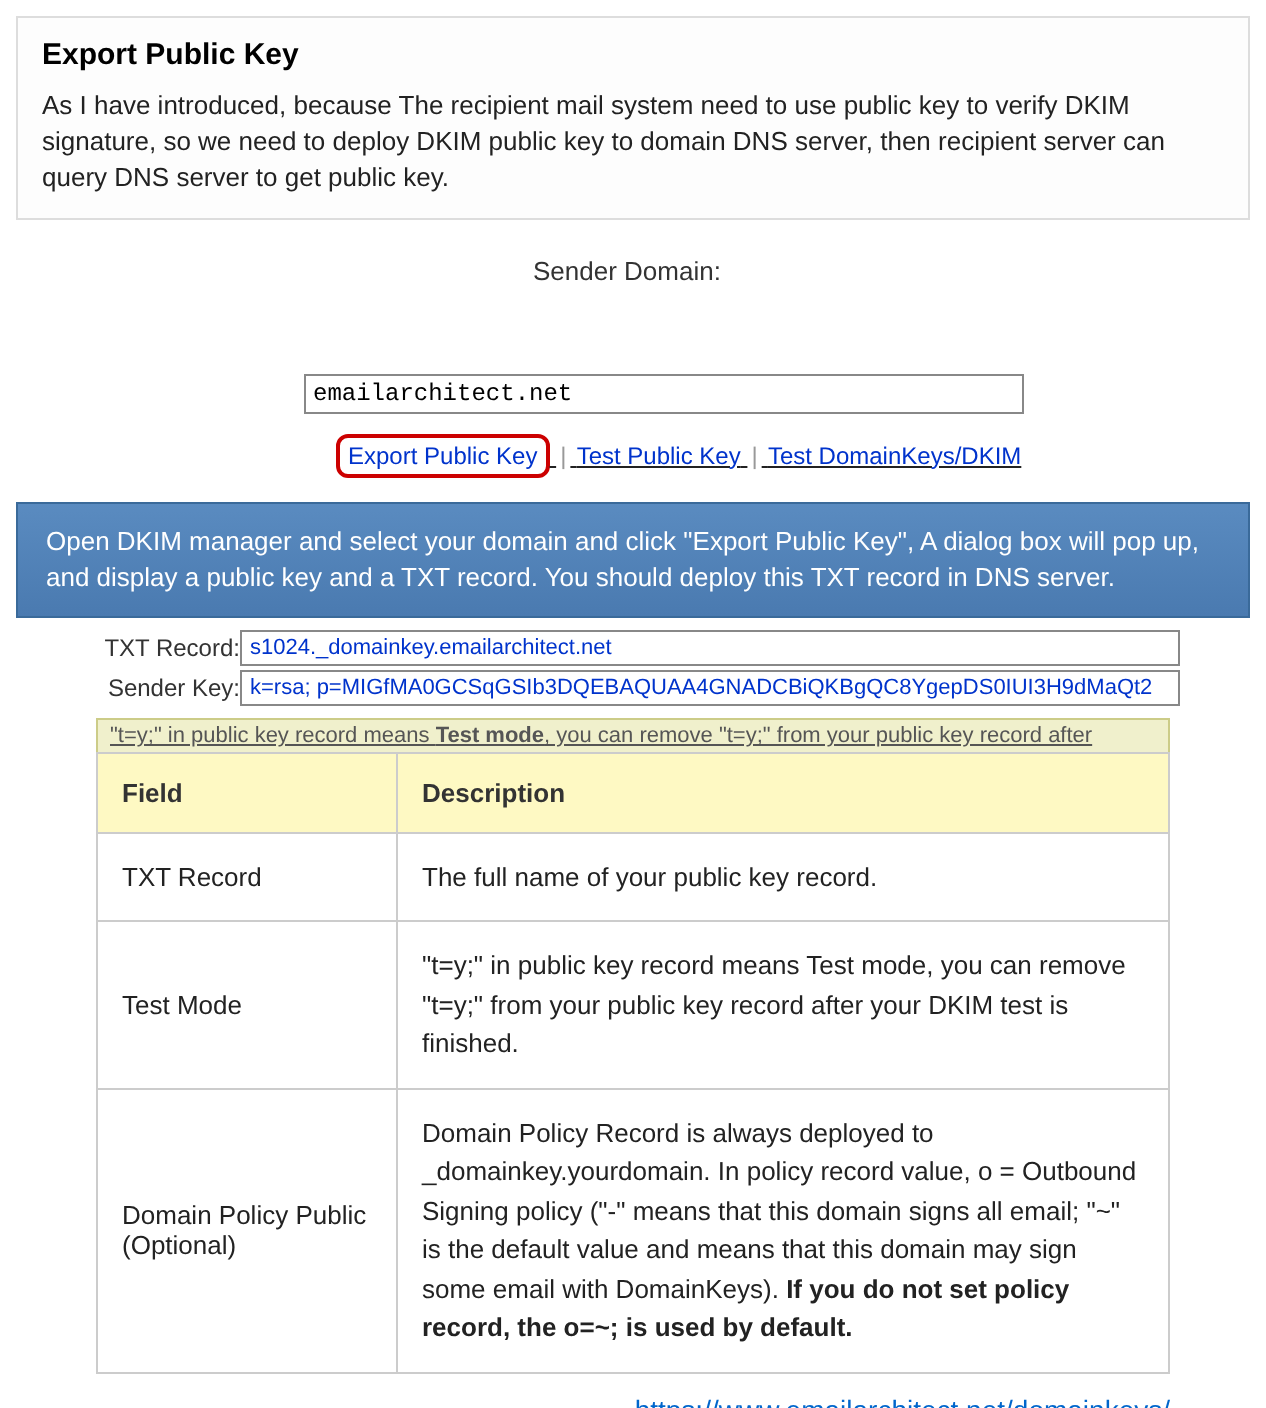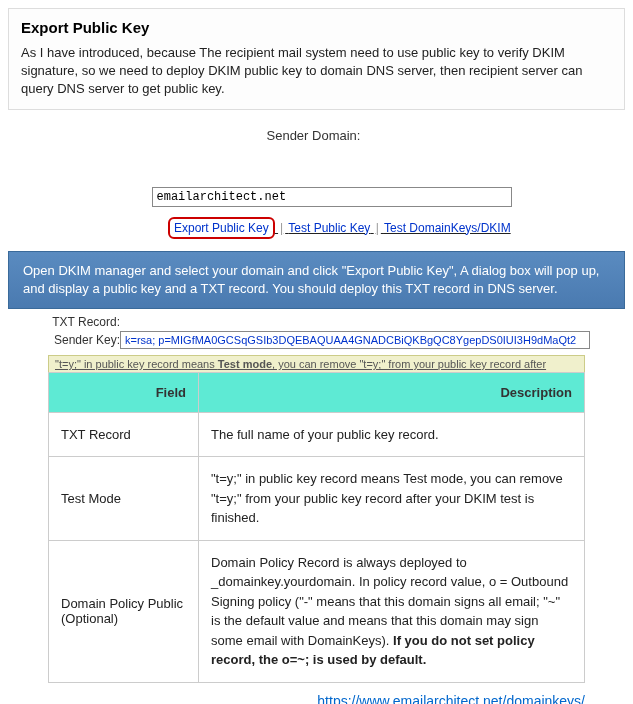--- a/index.html
+++ b/index.html
@@ -118,24 +118,23 @@
     width: calc(100% - 80px);
   }
   .tbl th, .tbl td {
     border: 1px solid #ccc;
     padding: 12px 12px;
     text-align: left;
     font-size: 13px;
     vertical-align: middle;
   }
   .tbl th {
-    background: #5eead4;
+    background: #fef9c3;
     font-weight: bold;
     color: #333;
-    text-align: right;
   }
   .tbl td.desc { line-height: 1.5; }
   .tbl td.f { width: 150px; }
   .footer-link {
     text-align: right;
     margin: 8px 40px 0 0;
     font-size: 14px;
   }
   .footer-link a { color: #0066cc; text-decoration: none; }
   .bold { font-weight: bold; }
@@ -159,20 +158,21 @@
   <a href="#" class="link">Test Public Key</a>
   <span class="link-sep">|</span>
   <a href="#" class="link">Test DomainKeys/DKIM</a>
 </div>
 
 <div class="callout">Open DKIM manager and select your domain and click "Export Public Key", A dialog box will pop up, and display a public key and a TXT record. You should deploy this TXT record in DNS server.</div>
 
 <div class="kv-rows">
   <div class="kv-row">
     <span class="kv-label">TXT Record:</span>
+    <input class="kv-input narrow" type="text" value="s1024._domainkey.emailarchitect.net" style="">
   </div>
   <div class="kv-row">
     <span class="kv-label">Sender Key:</span>
     <input class="kv-input narrow" type="text" value="k=rsa; p=MIGfMA0GCSqGSIb3DQEBAQUAA4GNADCBiQKBgQC8YgepDS0IUI3H9dMaQt2" style="">
   </div>
 </div>
 
 <div class="note-bar">
   <span class="u">"t=y;" in public key record means </span><span class="u bold">Test mode</span><span class="u">, you can remove "t=y;" from your public key record after</span>
 </div>

